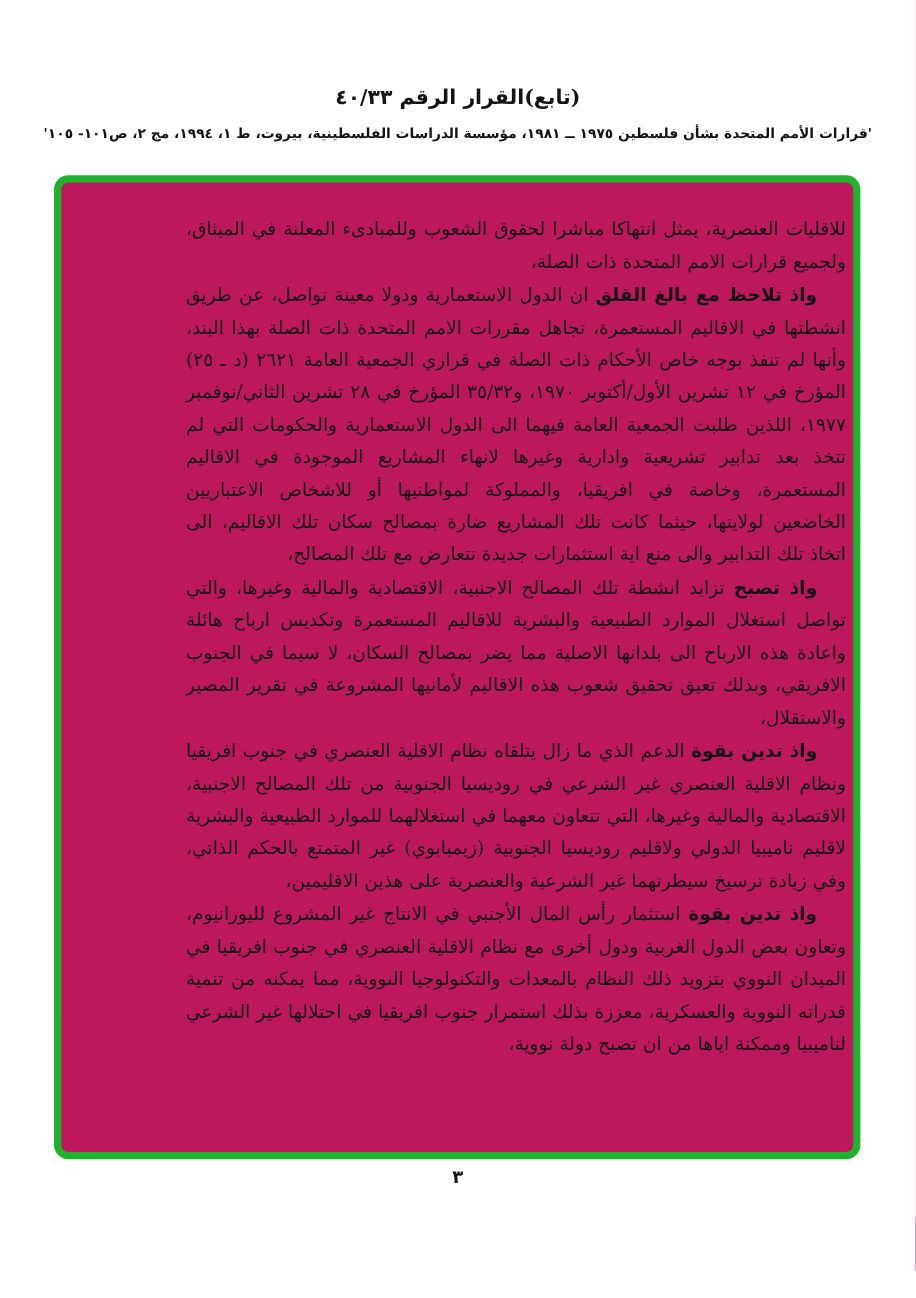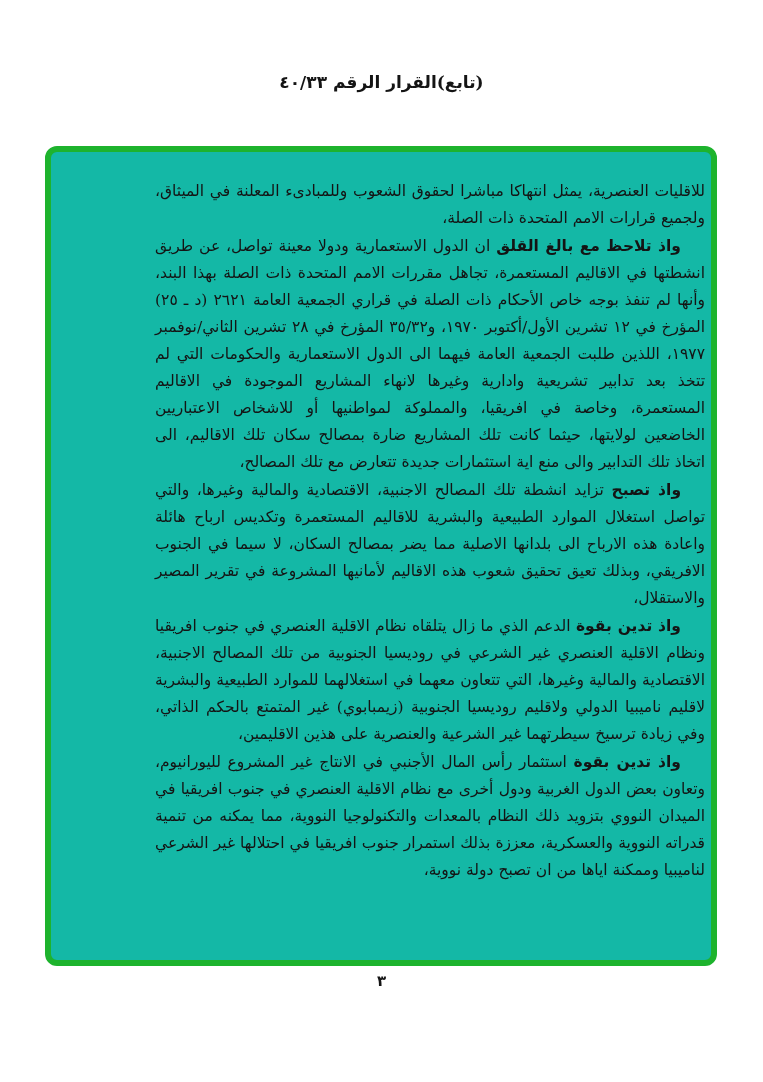--- a/index.html
+++ b/index.html
@@ -28,21 +28,21 @@
     font-size:11.5px;
     font-weight:bold;
   }
   .frame{
     position:absolute;
     left:45px;top:146px;
     width:672px;height:820px;
     box-sizing:border-box;
     border:6px solid #1db32d;
     border-radius:12px;
-    background:#14b8a6;
+    background:#be185d;
   }
   .textcol{
     position:absolute;
     top:26px;right:6px;
     width:550px;
     direction:rtl;
     text-align:justify;
   }
   .para{
     margin:0;
@@ -60,20 +60,21 @@
     font-weight:bold;
   }
 </style>
 </head>
 <body>
 
 <div class="page" style="color: rgb(20, 20, 20);">
 
   <div class="title">(تابع)القرار الرقم ٤٠/٣٣</div>
 
+  <div class="subtitle">'قرارات الأمم المتحدة بشأن فلسطين ١٩٧٥ ــ ١٩٨١، مؤسسة الدراسات الفلسطينية، بيروت، ط ١، ١٩٩٤، مج ٢، ص١٠١- ١٠٥'</div>
 
   <div class="frame" style="border-color: rgb(29, 179, 45);">
     <div class="textcol" id="paragraphs">
         <p class="para"><span>للاقليات العنصرية، يمثل انتهاكا مباشرا لحقوق الشعوب وللمبادىء المعلنة في الميثاق، ولجميع قرارات الامم المتحدة ذات الصلة،</span></p>
         <p class="para indent"><strong>واذ تلاحظ مع بالغ القلق</strong><span> ان الدول الاستعمارية ودولا معينة تواصل، عن طريق انشطتها في الاقاليم المستعمرة، تجاهل مقررات الامم المتحدة ذات الصلة بهذا البند، وأنها لم تنفذ بوجه خاص الأحكام ذات الصلة في قراري الجمعية العامة ٢٦٢١ (د ـ ٢٥) المؤرخ في ١٢ تشرين الأول/أكتوبر ١٩٧٠، و٣٥/٣٢ المؤرخ في ٢٨ تشرين الثاني/نوفمبر ١٩٧٧، اللذين طلبت الجمعية العامة فيهما الى الدول الاستعمارية والحكومات التي لم تتخذ بعد تدابير تشريعية وادارية وغيرها لانهاء المشاريع الموجودة في الاقاليم المستعمرة، وخاصة في افريقيا، والمملوكة لمواطنيها أو للاشخاص الاعتباريين الخاضعين لولايتها، حيثما كانت تلك المشاريع ضارة بمصالح سكان تلك الاقاليم، الى اتخاذ تلك التدابير والى منع اية استثمارات جديدة تتعارض مع تلك المصالح،</span></p>
         <p class="para indent"><strong>واذ تصبح</strong><span> تزايد انشطة تلك المصالح الاجنبية، الاقتصادية والمالية وغيرها، والتي تواصل استغلال الموارد الطبيعية والبشرية للاقاليم المستعمرة وتكديس ارباح هائلة واعادة هذه الارباح الى بلدانها الاصلية مما يضر بمصالح السكان، لا سيما في الجنوب الافريقي، وبذلك تعيق تحقيق شعوب هذه الاقاليم لأمانيها المشروعة في تقرير المصير والاستقلال،</span></p>
         <p class="para indent"><strong>واذ تدين بقوة</strong><span> الدعم الذي ما زال يتلقاه نظام الاقلية العنصري في جنوب افريقيا ونظام الاقلية العنصري غير الشرعي في روديسيا الجنوبية من تلك المصالح الاجنبية، الاقتصادية والمالية وغيرها، التي تتعاون معهما في استغلالهما للموارد الطبيعية والبشرية لاقليم ناميبيا الدولي ولاقليم روديسيا الجنوبية (زيمبابوي) غير المتمتع بالحكم الذاتي، وفي زيادة ترسيخ سيطرتهما غير الشرعية والعنصرية على هذين الاقليمين،</span></p>
         <p class="para indent"><strong>واذ تدين بقوة</strong><span> استثمار رأس المال الأجنبي في الانتاج غير المشروع لليورانيوم، وتعاون بعض الدول الغربية ودول أخرى مع نظام الاقلية العنصري في جنوب افريقيا في الميدان النووي بتزويد ذلك النظام بالمعدات والتكنولوجيا النووية، مما يمكنه من تنمية قدراته النووية والعسكرية، معززة بذلك استمرار جنوب افريقيا في احتلالها غير الشرعي لناميبيا وممكنة اياها من ان تصبح دولة نووية،</span></p>
       </div>
   </div>

